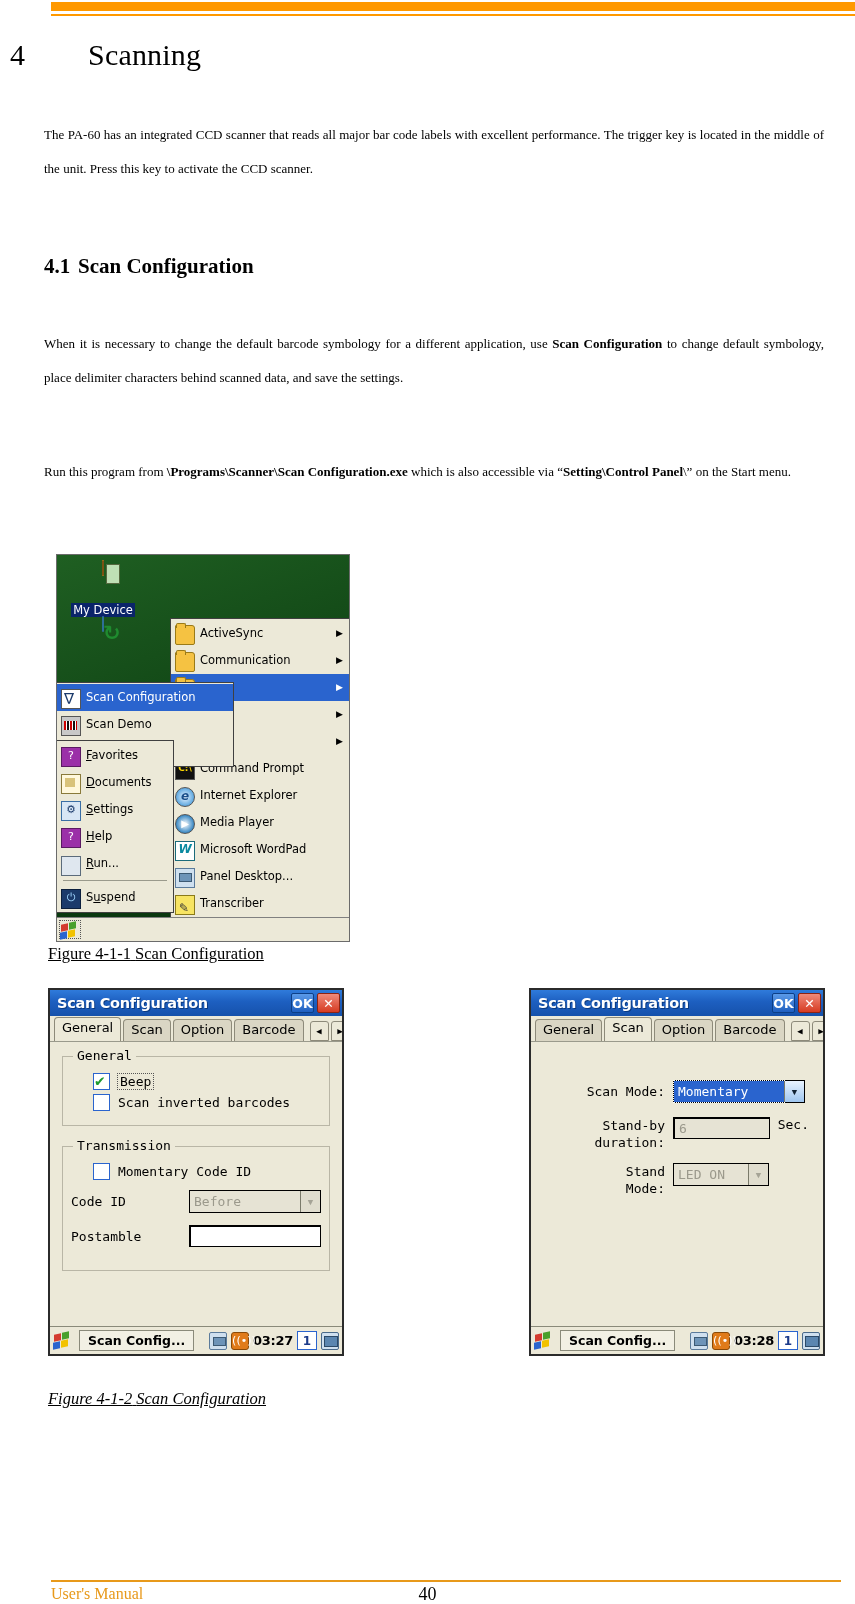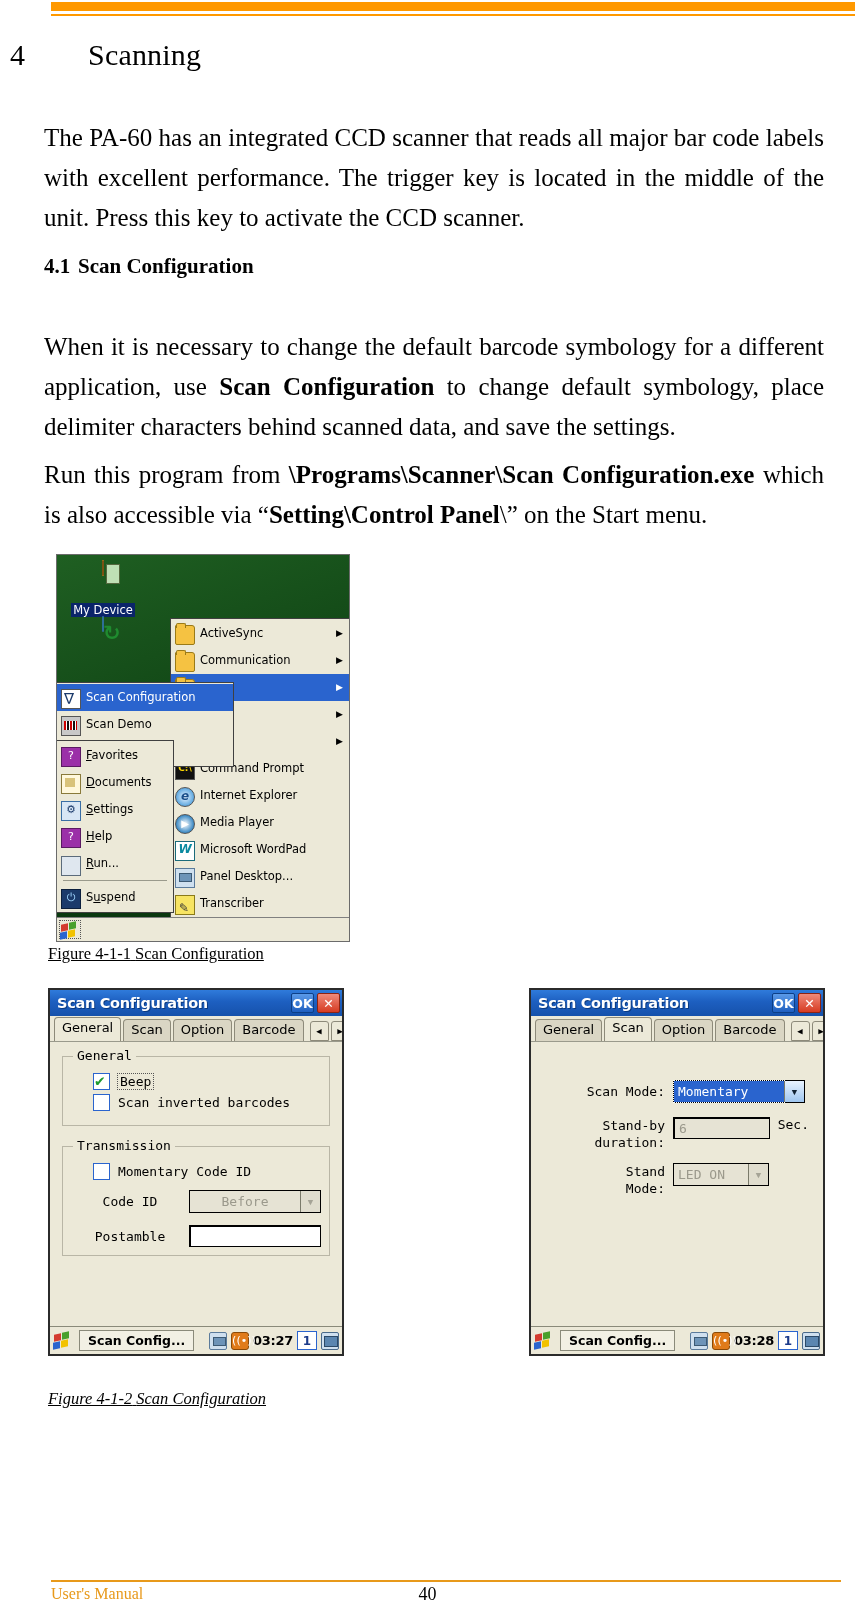--- a/index.html
+++ b/index.html
@@ -35,22 +35,22 @@
     font-weight: normal;
     letter-spacing: .2px;
   }
   .chap .num { display: inline-block; width: 78px; }
 
   
   .para {
     position: absolute;
     left: 44px;
     width: 780px;
-    font-size: 25px;
-    line-height: 40px;
+    font-size: 13px;
+    line-height: 34px;
     text-align: justify;
   }
   .para b { font-weight: bold; }
 
   
   .sub {
     position: absolute; left: 44px;
     font-size: 21px; font-weight: bold;
   }
   .sub .snum { display: inline-block; width: 34px; }
@@ -519,21 +519,21 @@
     <div class="row" style="margin-left:22px;">
       <span class="cbx on"></span>
       <span class="focus">Beep</span>
     </div>
     <div class="row" style="margin-left:22px;">
       <span class="cbx"></span>
       <span>Scan inverted barcodes</span>
     </div>
   </div>
 
-  <div class="gbox" style="margin-top:20px; padding-top:12px; padding-bottom:4px;text-align:center;">
+  <div class="gbox" style="margin-top:20px; padding-top:12px; padding-bottom:19px;">
     <span class="glab">Transmission</span>
 
     <div class="row" style="margin-left:22px;">
       <span class="cbx"></span>
       <span>Momentary Code ID</span>
     </div>
 
     <div class="row" style="margin-top:10px;">
       <span style="width:118px; flex:0 0 118px;">Code ID</span>
       <span class="sel-combo" style="flex:1 1 auto;">

